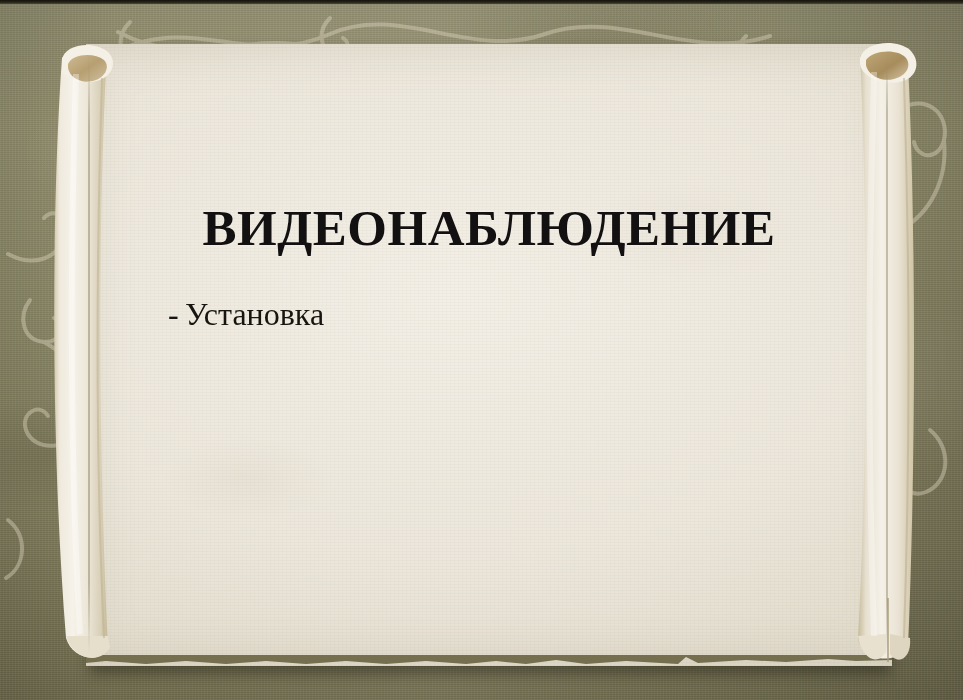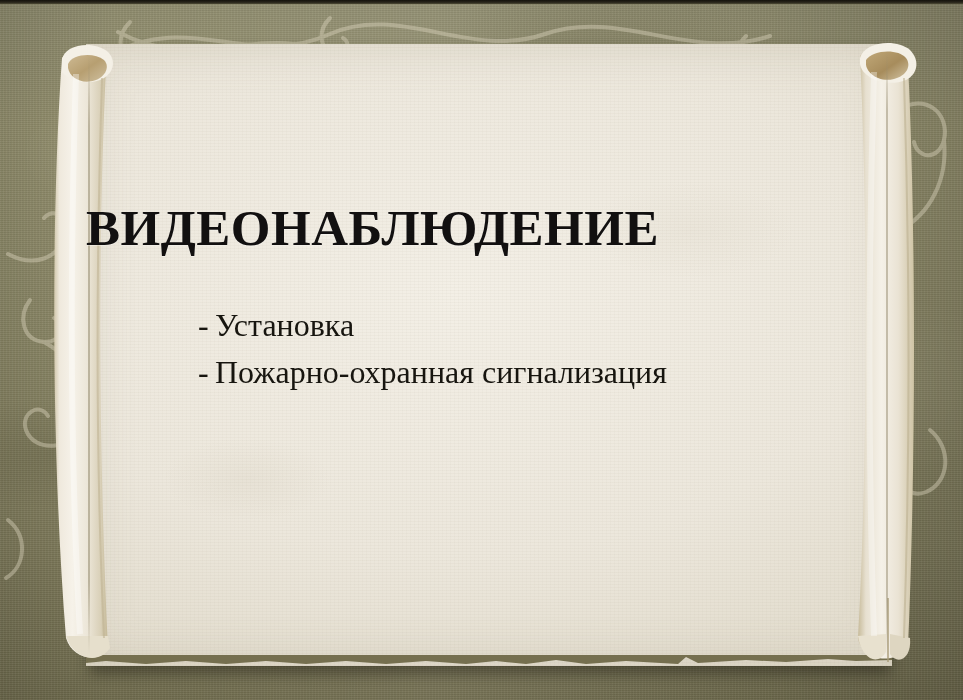--- a/index.html
+++ b/index.html
@@ -147,36 +147,35 @@
   .content {
     position: absolute;
     left: 40px; top: 16px;
     width: 806px; height: 622px;
   }
 
   .headline {
     position: absolute;
     left: 0; top: 155px;
     width: 806px;
-    text-align: left;
+    text-align: center;
     font-family: "Liberation Serif", "DejaVu Serif", serif;
     font-weight: 700;
     font-size: 51px;
     letter-spacing: 0.5px;
     color: #121010;
     text-shadow: 0 1px 0 rgba(255,255,255,0.35);
     white-space: nowrap;
   }
 
   .bullets {
     position: absolute;
     left: 82px;
-    top: 258px;
+    top: 247px;
     width: 720px;
-    margin-left: 30px;
   }
 
   .bullet-line {
     font-family: "Liberation Serif", "DejaVu Serif", serif;
     font-size: 32px;
     line-height: 47px;
     color: #17150f;
     white-space: nowrap;
   }
   .bullet-line .dash {
@@ -310,22 +309,19 @@
       <div class="headline">ВИДЕОНАБЛЮДЕНИЕ</div>
 
       <div class="bullets">
 
         <div class="bullet-line">
           <span class="dash">-</span><span>Установка</span>
         </div>
 
 
 
-        <div class="bullet-line">
-          <span class="dash">-</span><span>Пожарно-охранная сигнализация</span>
-        </div>
 
 
       </div>
     </div>
 
   </div>
 </div>
 
 </body></html>

